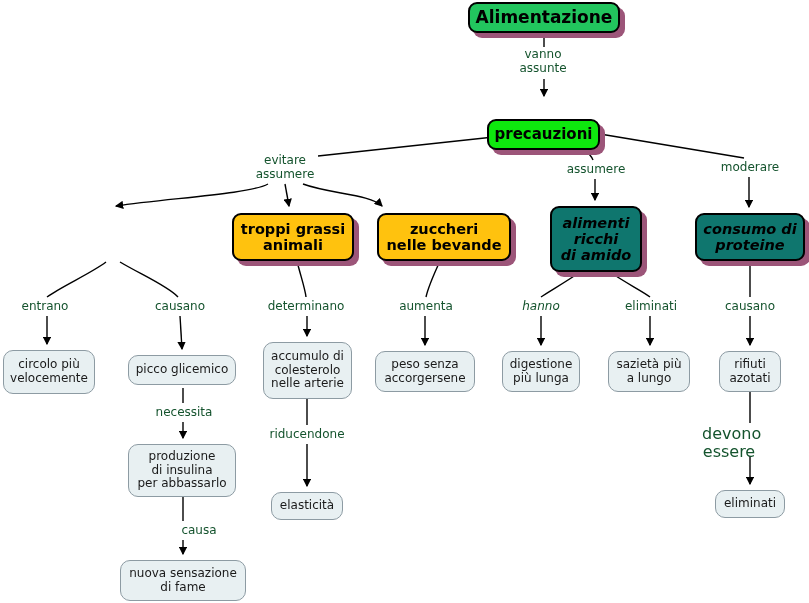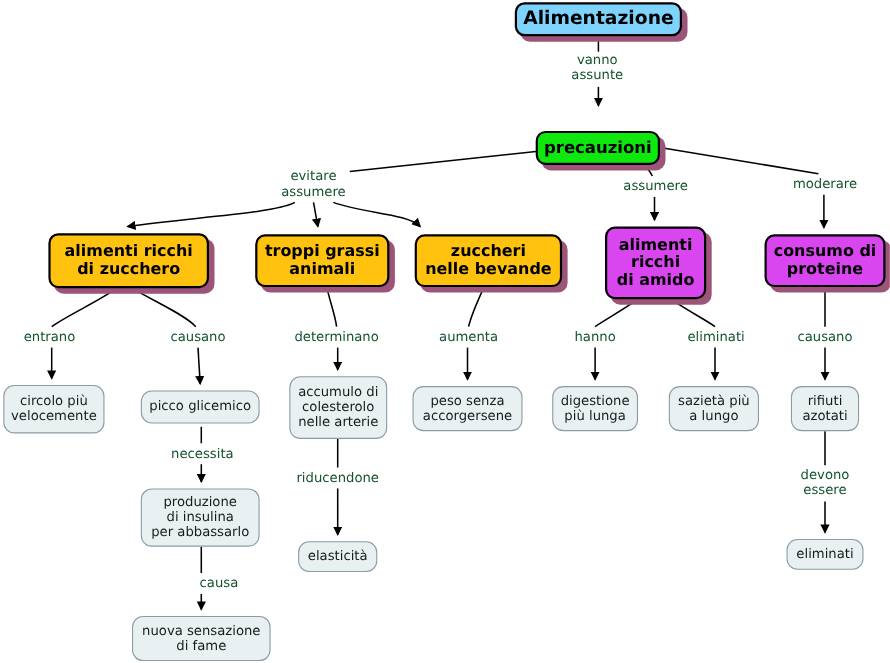--- a/index.html
+++ b/index.html
@@ -35,24 +35,24 @@
     z-index: 5;
   }
   
   .concept {
     border: 2px solid #000000;
     font-weight: bold;
     color: #000000;
     box-shadow: 5px 5px 0 0 #9c5579;
     line-height: 1.12;
   }
-  .concept.orange { background: #7dd3fc; }
+  .concept.orange { background: #22c55e; }
   .concept.green  { background: #0ee80e; margin-top: 16px; }
   .concept.amber  { background: #ffc20e; }
-  .concept.yellow { background: #d946ef; }
+  .concept.yellow { background: #0f766e; font-style: italic; }
 
   
   .leaf {
     background: #e8f0f2;
     border: 1px solid #8d9ba3;
     color: #1a1a1a;
     font-weight: normal;
     line-height: 1.15;
     border-radius: 10px;
   }
@@ -129,22 +129,20 @@
 
       <path d="M 183 497 L 183 521"></path>
       <path d="M 183 540 L 183 554" marker-end="url(#arrow)"></path>
     </g>
   </svg>
 
   <div class="node concept orange" style="left:468px; top:2px; width:152px; height:31px; font-size:17px;">Alimentazione</div>
 
   <div class="node concept green" style="left:487px; top:103px; width:113px; height:31px; font-size:15px;">precauzioni</div>
 
-  <div class="node concept amber" style="left:44px; top:212px; width:146px; height:50px; font-size:14.5px;">alimenti ricchi
-di zucchero</div>
 
   <div class="node concept amber" style="left:232px; top:213px; width:122px; height:48px; font-size:14.5px;">troppi grassi
 animali</div>
 
   <div class="node concept amber" style="left:377px; top:213px; width:134px; height:48px; font-size:14.5px;">zuccheri
 nelle bevande</div>
 
   <div class="node concept yellow" style="left:550px; top:206px; width:92px; height:66px; font-size:14.5px;">alimenti
 ricchi
 di amido</div>
@@ -195,28 +193,28 @@
   <div class="link-label" style="left:717px; top:161px; width:66px; font-size:12px;">moderare</div>
 
   <div class="link-label" style="left:17px; top:300px; width:56px; font-size:12px;">entrano</div>
 
   <div class="link-label" style="left:150px; top:300px; width:60px; font-size:12px;">causano</div>
 
   <div class="link-label" style="left:263px; top:300px; width:86px; font-size:12px;">determinano</div>
 
   <div class="link-label" style="left:396px; top:300px; width:60px; font-size:12px;">aumenta</div>
 
-  <div class="link-label" style="left:519px; top:300px; width:44px; font-size:12px;">hanno</div>
+  <div class="link-label" style="left:519px; top:300px; width:44px; font-size:12px;font-style:italic;">hanno</div>
 
   <div class="link-label" style="left:609px; top:300px; width:84px; font-size:12px;">eliminati</div>
 
   <div class="link-label" style="left:720px; top:300px; width:60px; font-size:12px;">causano</div>
 
   <div class="link-label" style="left:152px; top:406px; width:64px; font-size:12px;">necessita</div>
 
   <div class="link-label" style="left:265px; top:428px; width:84px; font-size:12px;">riducendone</div>
 
-  <div class="link-label" style="left:723px; top:425px; width:54px; font-size:12px;">devono
+  <div class="link-label" style="left:702px; top:425px; width:54px; font-size:16px;">devono
 essere</div>
 
   <div class="link-label" style="left:161px; top:524px; width:44px; font-size:12px;margin-left:16px;">causa</div>
 
 </div>
 
 </body></html>

